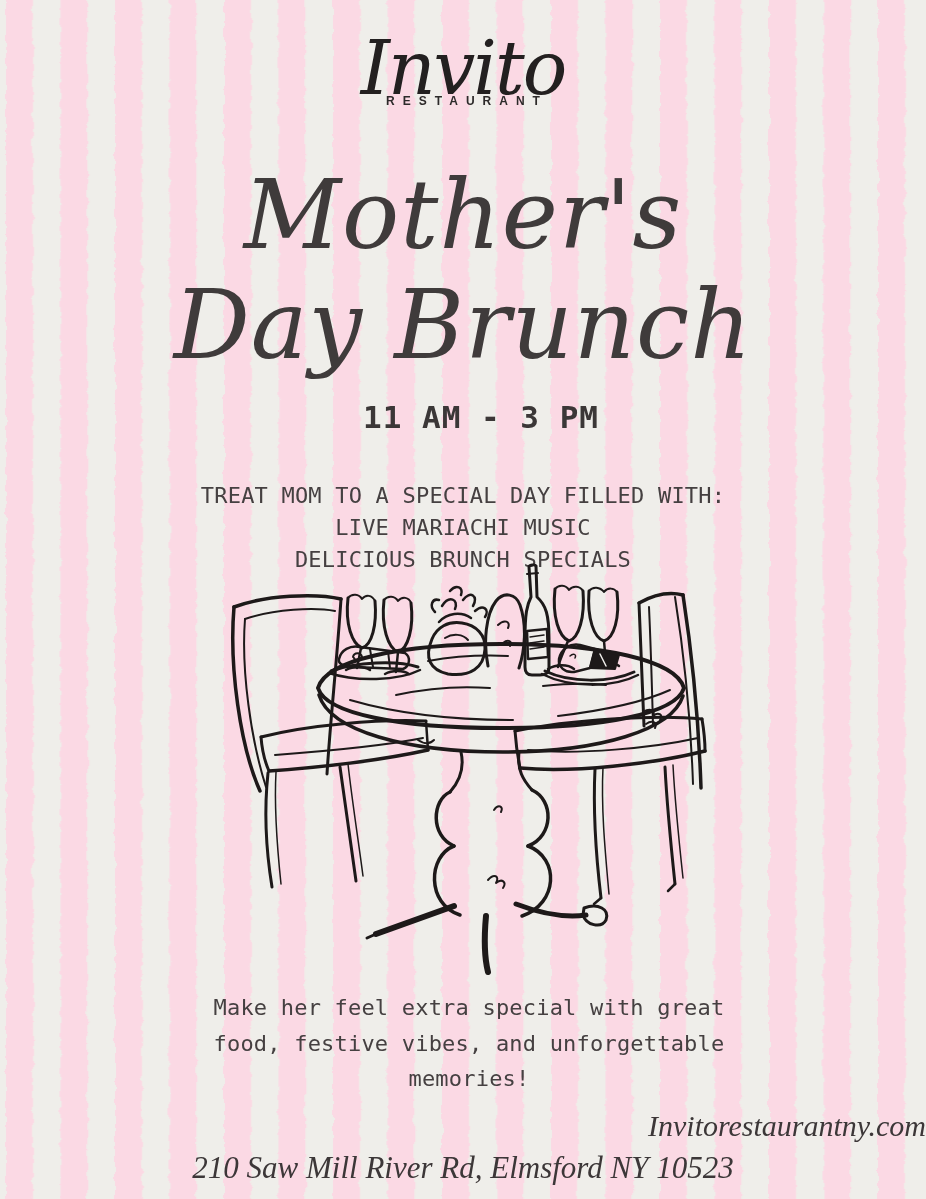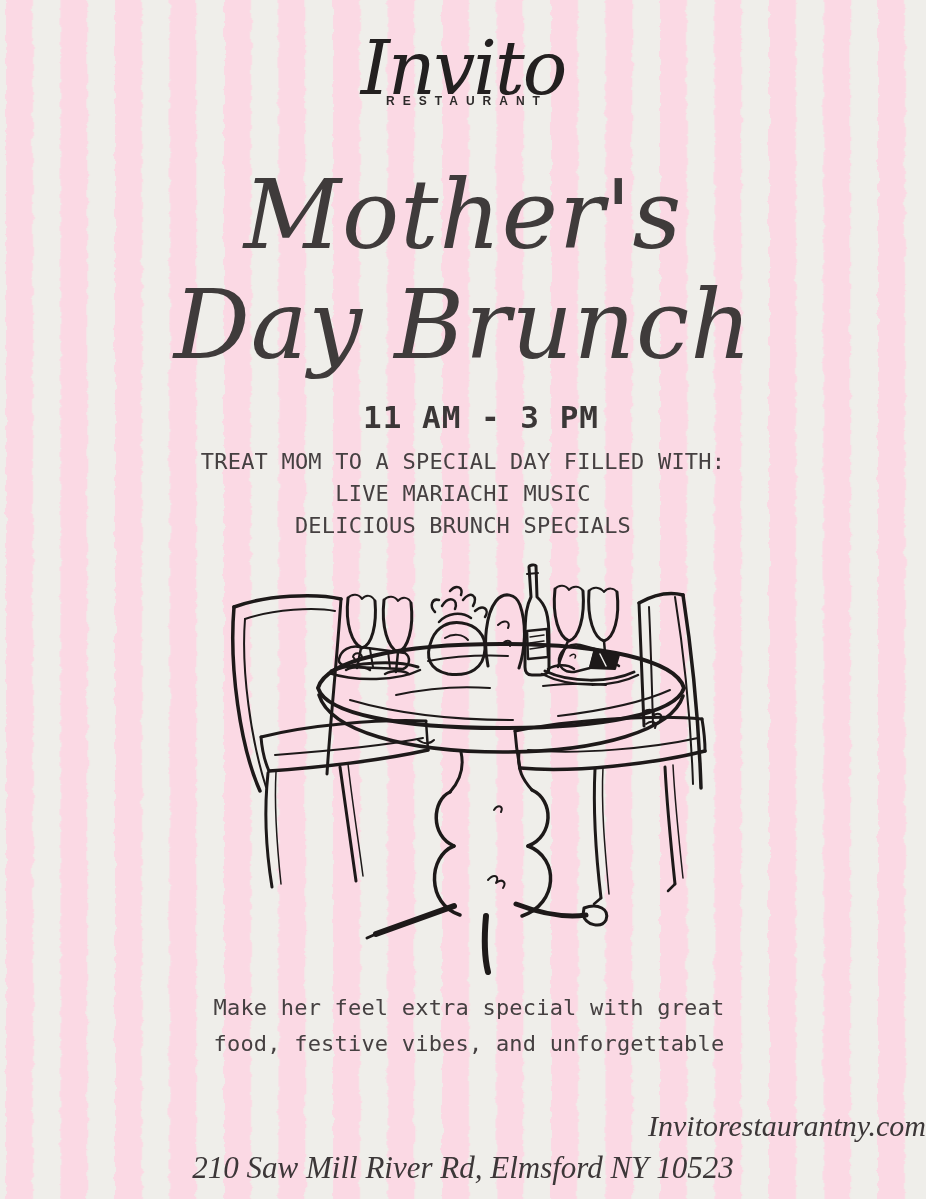--- a/index.html
+++ b/index.html
@@ -47,21 +47,21 @@
   .time{
     position:absolute;top:399px;left:0;width:100%;
     text-align:center;
     font-family:"DejaVu Sans Mono","Liberation Mono",monospace;
     font-weight:bold;font-size:31px;letter-spacing:1px;
     color:#3b3737;
     padding-left:36px;
   }
 
   .details{
-    position:absolute;top:446px;left:0;width:100%;
+    position:absolute;top:480px;left:0;width:100%;
     text-align:center;
     font-family:"DejaVu Sans Mono","Liberation Mono",monospace;
     font-size:22px;line-height:32px;letter-spacing:0.2px;
     color:#454041;
   }
 
   .illustration{position:absolute;left:203px;top:556px;}
   .ink{stroke:var(--ink,#1d1919);fill:none;stroke-linecap:round;stroke-linejoin:round;}
   .ink-fill{fill:var(--ink,#1d1919);stroke:var(--ink,#1d1919);stroke-linejoin:round;}
 
@@ -247,20 +247,21 @@
         <path class="ink-fill" d="M 597,651 L 621,657 L 617,671 L 592,670 Z" stroke-width="2"></path>
         <path d="M 602,656 L 608,668" stroke="#efeeea" stroke-width="1.5"></path>
         <path d="M 547,673 C 572,685 612,685 636,674" stroke-width="3"></path>
         <path d="M 544,676 C 572,690 615,690 640,677" stroke-width="2.5"></path>
       </g>
     </svg>
 
     <div class="message">
       <div>Make her feel extra special with great</div>
       <div>food, festive vibes, and unforgettable</div>
+      <div>memories!</div>
     </div>
 
     <footer class="footer">
       <div class="footer-website">Invitorestaurantny.com</div>
       <div class="footer-address">210 Saw Mill River Rd, Elmsford NY 10523</div>
     </footer>
 
   </div>
 </div>
 

